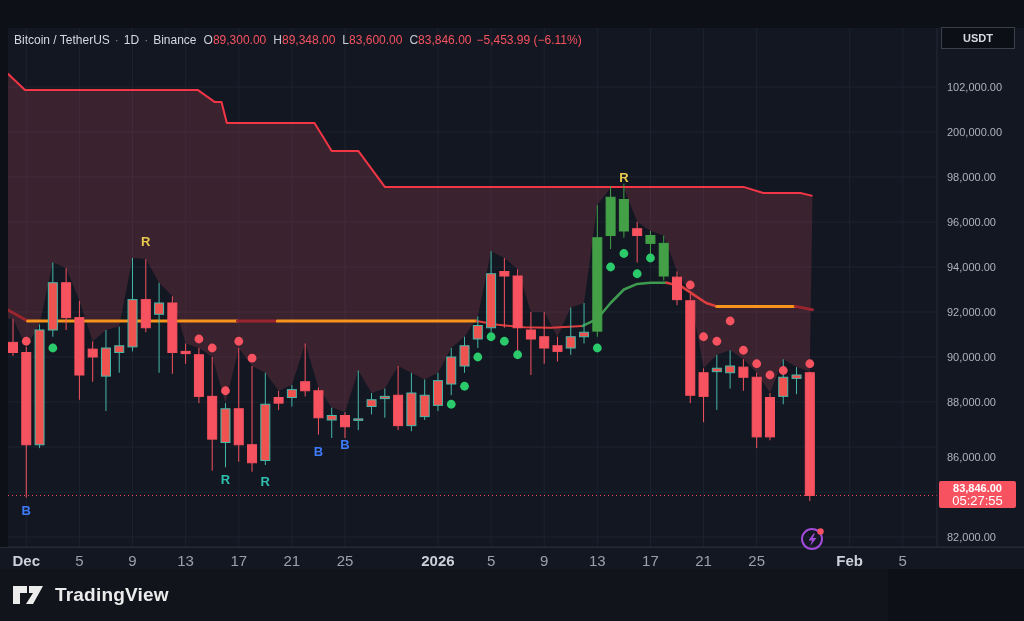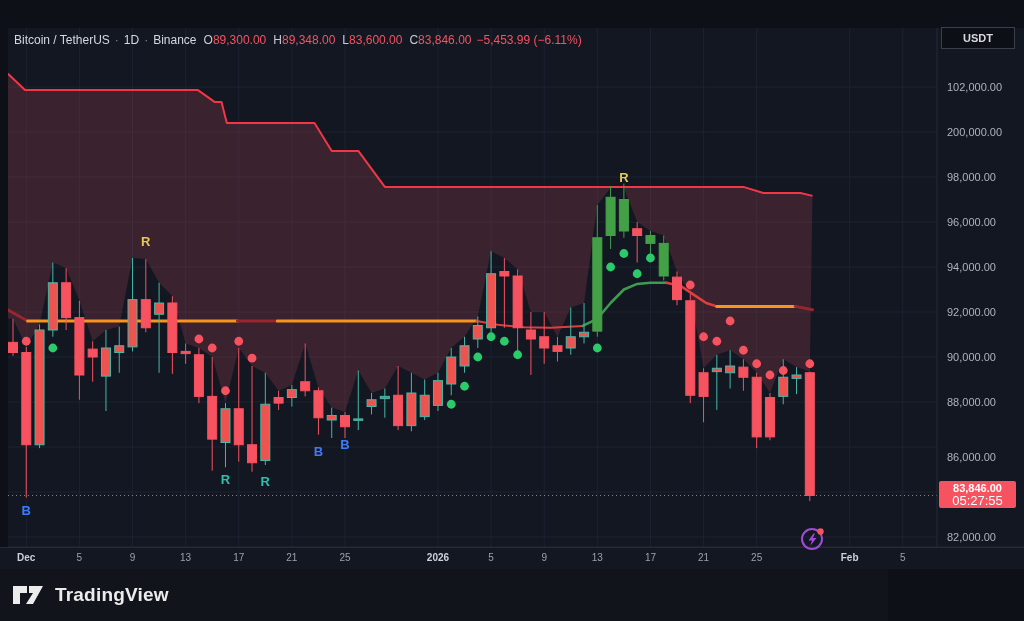--- a/index.html
+++ b/index.html
@@ -26,21 +26,21 @@
   #usdt-badge{position:absolute;left:941px;top:27px;width:72px;height:20px;background:#0c0f16;
               border:1px solid #3a3f4b;border-radius:0;color:#d8d9de;font-size:11px;
               font-weight:bold;text-align:center;line-height:20px;}
   #last-price-label{position:absolute;left:939px;width:77px;background:#f7525f;border-radius:2px;
                     color:#fff;text-align:center;padding:1px 0;}
   #last-price-label .lp{font-size:11px;font-weight:bold;line-height:13px;}
   #last-price-label .cd{font-size:13px;line-height:12px;}
   
   #time-axis{position:absolute;left:0;top:547px;width:1024px;height:22px;background:#131722;
              border-top:1px solid #252a37;box-sizing:border-box;}
-  .time-tick{position:absolute;top:4px;font-size:10px;color:#9ca0aa;transform:translateX(-50%);white-space:nowrap;}
+  .time-tick{position:absolute;top:4px;font-size:15px;color:#9ca0aa;transform:translateX(-50%);white-space:nowrap;}
   .time-tick.major{color:#cdd0d8;font-weight:bold;}
   
   #footer{position:absolute;left:0;top:569px;width:888px;height:52px;background:#12141c;}
   #footer .brand-wrap{position:absolute;left:12px;top:12px;height:28px;display:flex;align-items:center;}
   #footer .brand-text{color:#ececec;font-size:19px;font-weight:bold;margin-left:9px;letter-spacing:.2px;}
   
   #boost-button{position:absolute;left:798px;top:524px;width:30px;height:30px;cursor:pointer;}
   .leftmargin{position:absolute;left:0;top:28px;width:8px;height:519px;background:#0d1016;}
 </style>
 </head>

